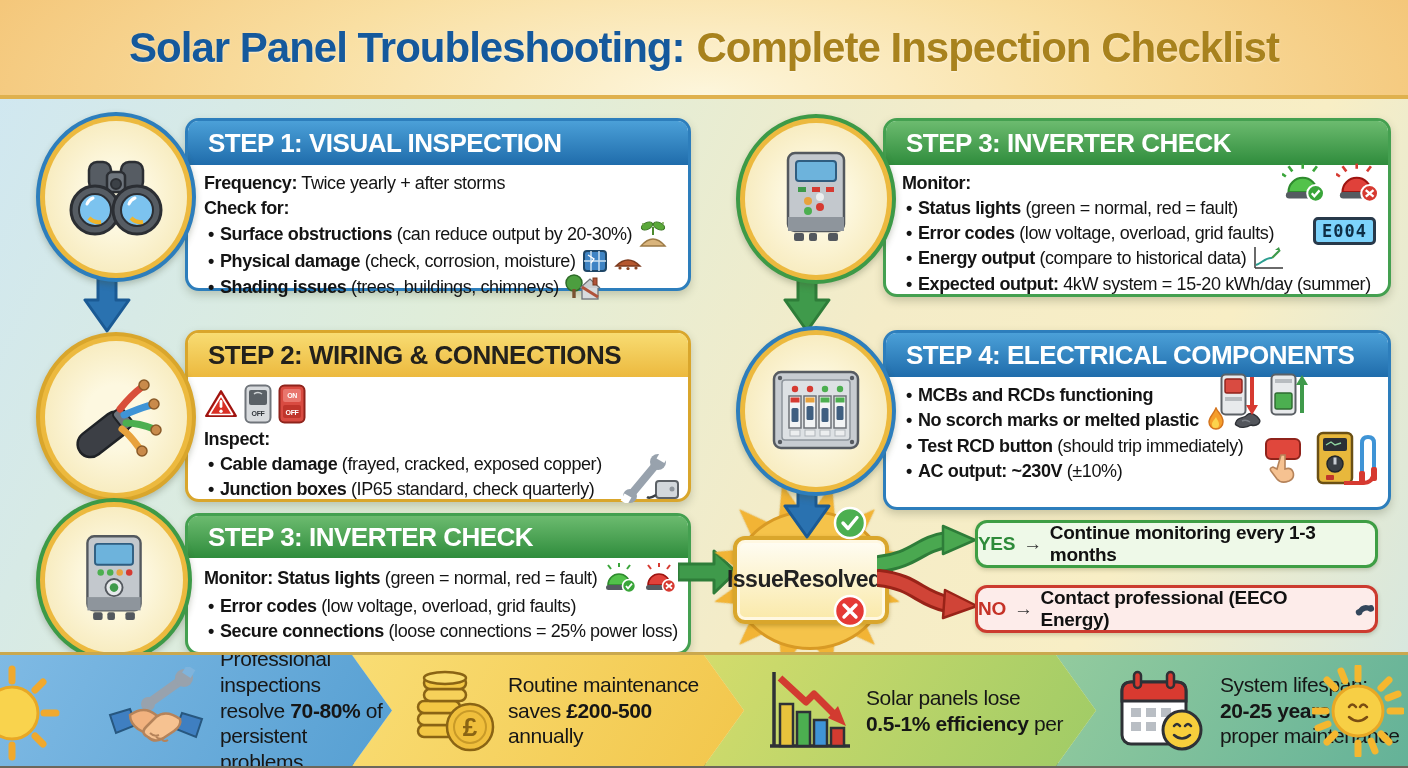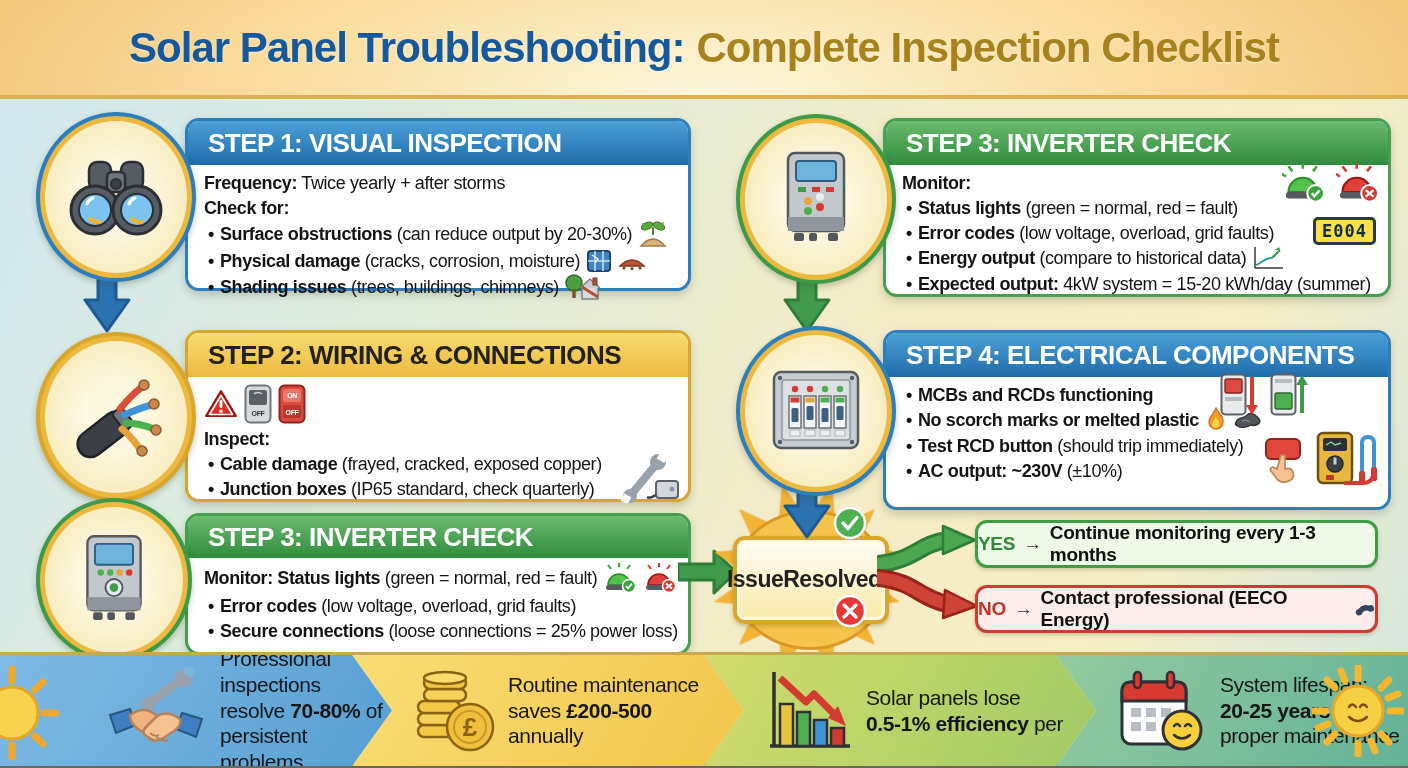--- a/index.html
+++ b/index.html
@@ -50,21 +50,21 @@
 
   
   .pill{position:absolute;width:397px;height:42px;border-radius:12px;display:flex;align-items:center;justify-content:center;gap:8px;
         font-size:19px;font-weight:bold;letter-spacing:-.3px;z-index:5;box-shadow:0 2px 4px rgba(80,80,40,.25);}
   #yes-pill{left:975px;top:520px;background:#eef9e8;border:3px solid #3e9e44;}
   #no-pill{left:975px;top:585px;background:#fdecea;border:3px solid #cc3b2f;}
   #yes-pill .lbl{color:#2e8b3a;} #no-pill .lbl{color:#c53227;} .pill .arr{color:#333;font-weight:bold;} .pill .txt{color:#111;}
   .badge{position:absolute;z-index:6;}
 
   
-  .lcd{display:inline-block;background:#fde047;border:3px solid #28394a;border-radius:5px;
+  .lcd{display:inline-block;background:#7dd3fc;border:3px solid #28394a;border-radius:5px;
        font-family:"DejaVu Sans Mono",monospace;font-weight:bold;font-size:17px;color:#0d2d45;padding:0 6px;line-height:22px;letter-spacing:1px;}
 
   
   #footer{position:absolute;left:0;top:652px;width:1408px;height:111px;border-top:3px solid #caa84e;z-index:7;}
   .fsec{position:absolute;top:0;height:111px;display:flex;align-items:center;}
   .fs1{left:0;width:392px;z-index:4;background:linear-gradient(120deg,#7fbae4,#569fd2);
        clip-path:polygon(0 0,calc(100% - 40px) 0,100% 50%,calc(100% - 40px) 100%,0 100%);}
   .fs2{left:352px;width:392px;z-index:3;background:linear-gradient(120deg,#f9dd74,#f2c64b);
        clip-path:polygon(0 0,calc(100% - 40px) 0,100% 50%,calc(100% - 40px) 100%,0 100%,40px 50%);}
   .fs3{left:704px;width:392px;z-index:2;background:linear-gradient(120deg,#d3dc6c,#9fcb66);
@@ -104,21 +104,21 @@
         <svg class="inl" width="30" height="28" viewBox="0 0 30 28">
           <path d="M3,26 Q15,12 27,26 Z" fill="#d9b47c" stroke="#9c7a45" stroke-width="1.5"></path>
           <line x1="15" y1="15" x2="15" y2="7" stroke="#4c8a2e" stroke-width="2"></line>
           <ellipse cx="9" cy="6" rx="6" ry="3.4" fill="#5aa839" stroke="#35701f" transform="rotate(-25 9 6)"></ellipse>
           <ellipse cx="21" cy="6" rx="6" ry="3.4" fill="#5aa839" stroke="#35701f" transform="rotate(25 21 6)"></ellipse>
           <circle cx="25" cy="3" r="1" fill="#7aa84f"></circle>
             <circle cx="5" cy="4" r="1" fill="#7aa84f"></circle>
         </svg>
       </div>
       <div class="ln bul">
-        <span><span class="b">Physical damage</span><span> (cracks, corrosion, moisture)</span></span>
+        <span><span class="b">Physical damage</span><span> (check, corrosion, moisture)</span></span>
         <svg class="inl" width="26" height="24" viewBox="0 0 26 24">
           <rect x="2" y="2" width="22" height="20" rx="3" fill="#3f84c4" stroke="#1e4667" stroke-width="2"></rect>
           <line x1="2" y1="12" x2="24" y2="12" stroke="#cfe3f2" stroke-width="1.5"></line>
           <line x1="9" y1="2" x2="9" y2="22" stroke="#cfe3f2" stroke-width="1.5"></line>
           <line x1="17" y1="2" x2="17" y2="22" stroke="#cfe3f2" stroke-width="1.5"></line>
           <path d="M6,6 L12,10 L9,14" fill="none" stroke="#fff" stroke-width="1.3"></path>
         </svg>
         <svg class="inl" width="28" height="18" viewBox="0 0 28 18">
           <path d="M2,14 Q14,2 26,14 Z" fill="#b5572f" stroke="#7c3a1d" stroke-width="1.5"></path>
           <circle cx="6" cy="16" r="1.6" fill="#8a4424"></circle>

